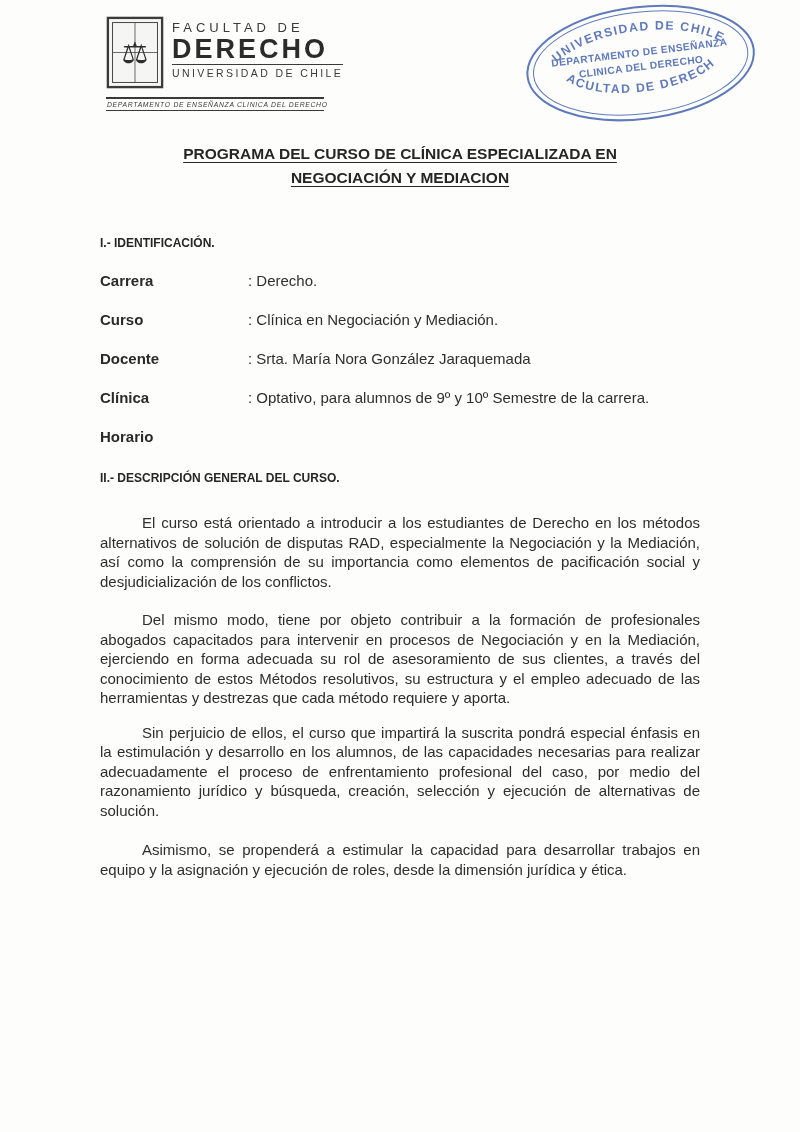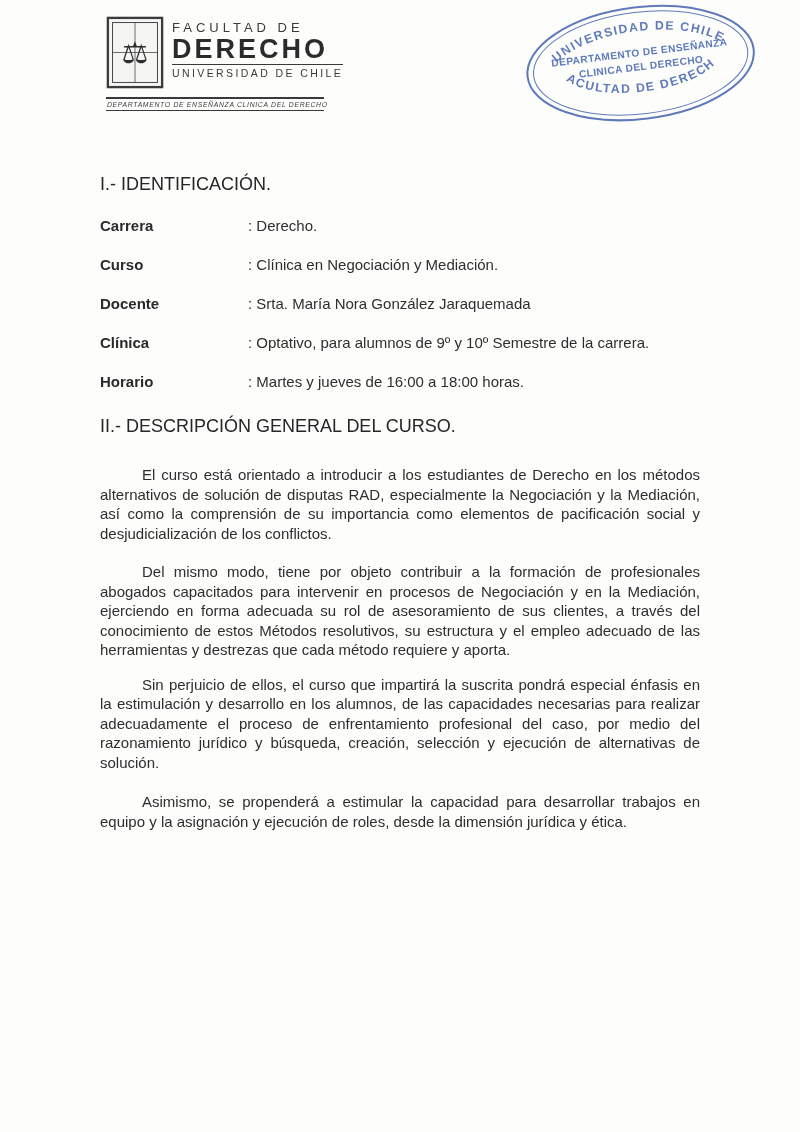--- a/index.html
+++ b/index.html
@@ -76,22 +76,22 @@
   }
   .doc-title .title-line {
     display: inline-block;
     text-decoration: underline;
     text-underline-offset: 3px;
   }
   .doc-title .title-line + .title-line { display: block; }
 
   
   .section-heading {
-    font-size: 18px;
-    font-weight: normal;
+    font-size: 12px;
+    font-weight: bold;
     color: #262626;
   }
   .section-identification .section-heading { margin-top: 46px; }
   .section-description .section-heading { margin-top: 26px; }
 
   .field-row { display: flex; margin-top: 22px; font-size: 15px; }
   .field-label { width: 148px; font-weight: bold; flex: 0 0 auto; color: #2a2a2a; }
   .field-value { flex: 1; color: #2e2e2e; }
 
   .para {
@@ -147,20 +147,24 @@
         <text class="stamp-line" x="115" y="51" text-anchor="middle">DEPARTAMENTO DE ENSEÑANZA</text>
         <text class="stamp-line" x="115" y="65" text-anchor="middle">CLINICA DEL DERECHO</text>
         <text class="stamp-arc">
           <textPath href="#arcBottom" startOffset="50%" text-anchor="middle">FACULTAD DE DERECHO</textPath>
         </text>
       </svg>
     </div>
 
   </header>
 
+  <h1 class="doc-title">
+    <span class="title-line">PROGRAMA DEL CURSO DE CLÍNICA ESPECIALIZADA EN</span>
+    <span class="title-line">NEGOCIACIÓN Y MEDIACION</span>
+  </h1>
 
   <section class="section section-identification">
     <h2 class="section-heading">I.- IDENTIFICACIÓN.</h2>
 
     <div class="field-row">
       <span class="field-label">Carrera</span>
       <span class="field-value">: Derecho.</span>
     </div>
     <div class="field-row">
       <span class="field-label">Curso</span>
@@ -169,21 +173,20 @@
     <div class="field-row">
       <span class="field-label">Docente</span>
       <span class="field-value">: Srta. María Nora González Jaraquemada</span>
     </div>
     <div class="field-row">
       <span class="field-label">Clínica</span>
       <span class="field-value">: Optativo, para alumnos de 9º y 10º Semestre de la carrera.</span>
     </div>
     <div class="field-row">
       <span class="field-label">Horario</span>
-      <span class="field-value">: Martes y jueves de 16:00 a 18:00 horas.</span>
     </div>
   </section>
 
   <section class="section section-description">
     <h2 class="section-heading">II.- DESCRIPCIÓN GENERAL DEL CURSO.</h2>
 
     <p class="para p1">El curso está orientado a introducir a los estudiantes de Derecho en los métodos alternativos de solución de disputas RAD, especialmente la Negociación y la Mediación, así como la comprensión de su importancia como elementos de pacificación social y desjudicialización de los conflictos.</p>
     <p class="para p2">Del mismo modo, tiene por objeto contribuir a la formación de profesionales abogados capacitados para intervenir en procesos de Negociación y en la Mediación, ejerciendo en forma adecuada su rol de asesoramiento de sus clientes, a través del conocimiento de estos Métodos resolutivos, su estructura y el empleo adecuado de las herramientas y destrezas que cada método requiere y aporta.</p>
     <p class="para p3">Sin perjuicio de ellos, el curso que impartirá la suscrita pondrá especial énfasis en la estimulación y desarrollo en los alumnos, de las capacidades necesarias para realizar adecuadamente el proceso de enfrentamiento profesional del caso, por medio del razonamiento jurídico y búsqueda, creación, selección y ejecución de alternativas de solución.</p>
     <p class="para p4">Asimismo, se propenderá a estimular la capacidad para desarrollar trabajos en equipo y la asignación y ejecución de roles, desde la dimensión jurídica y ética.</p>

